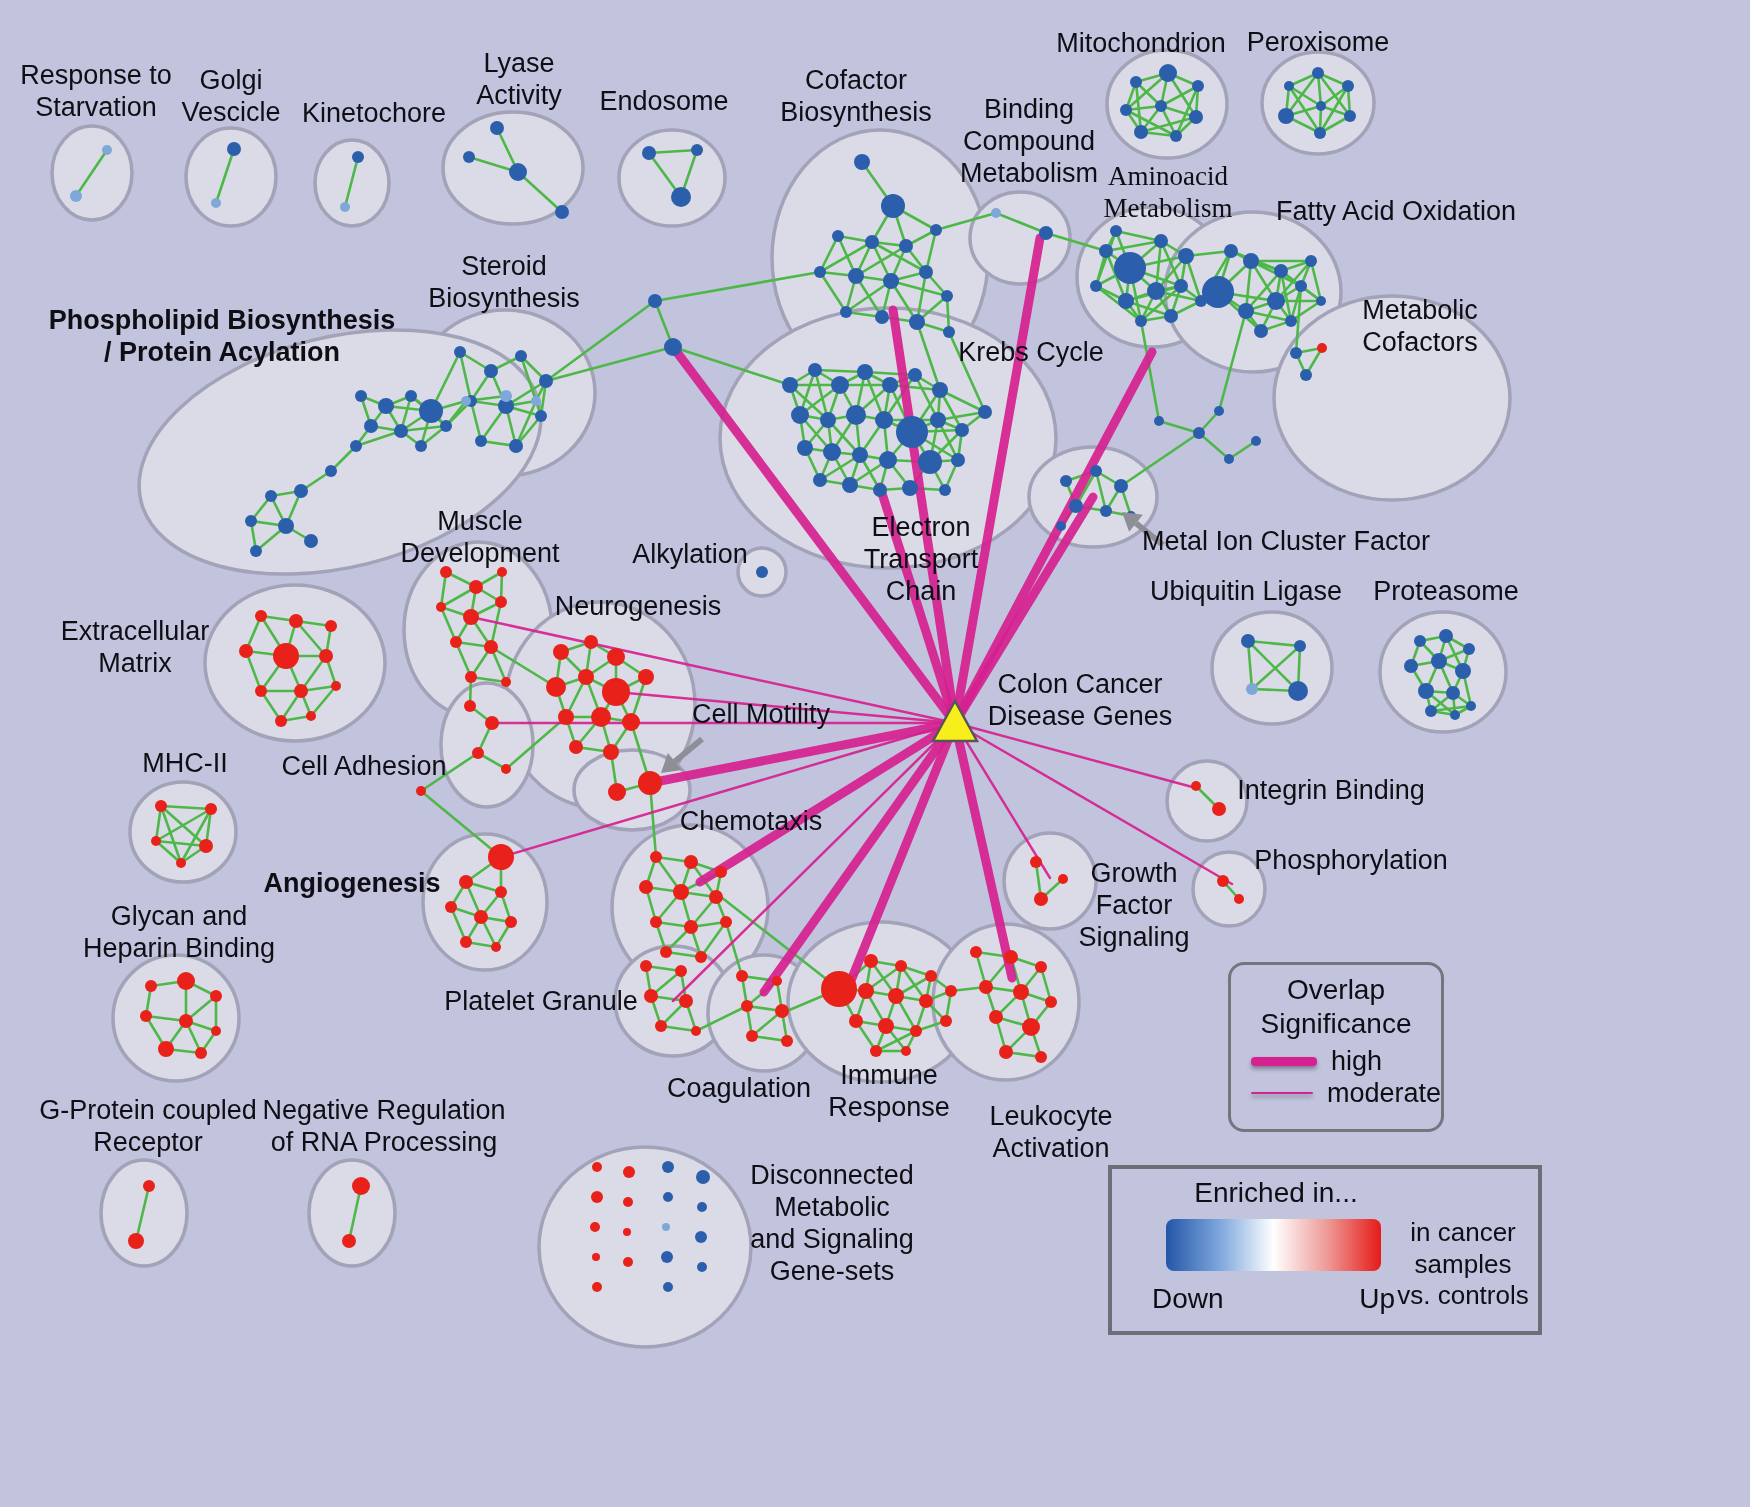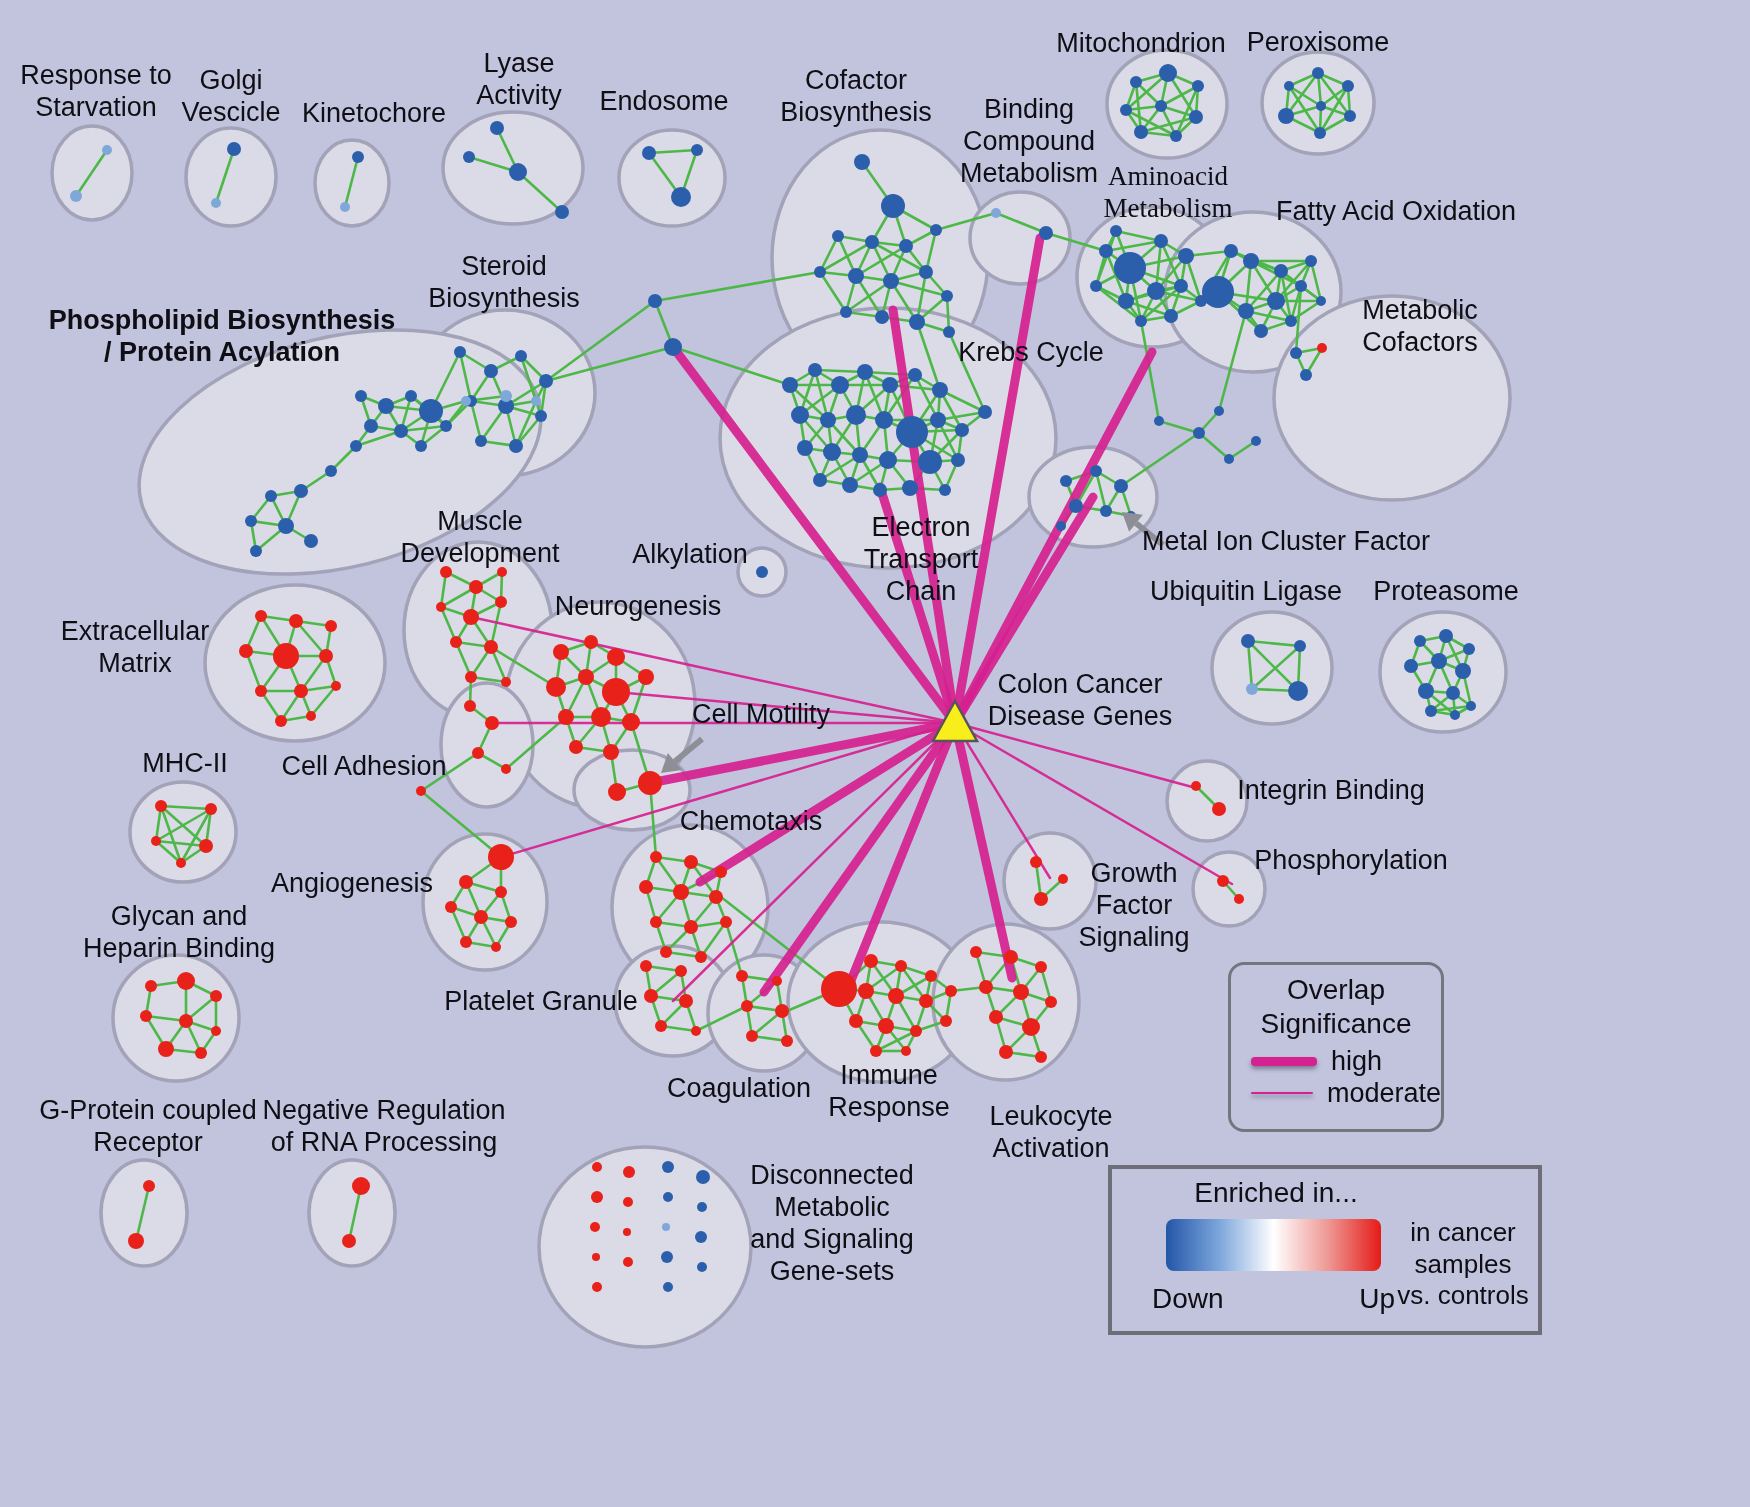--- a/index.html
+++ b/index.html
@@ -1052,21 +1052,21 @@
       <div class="net-label" style="left: 135px; top: 648px;">
         <div>Extracellular</div>
         <div>Matrix</div>
       </div>
       <div class="net-label" style="left: 185px; top: 764px;">
         <div>MHC-II</div>
       </div>
       <div class="net-label" style="left: 364px; top: 767px;">
         <div>Cell Adhesion</div>
       </div>
-      <div class="net-label" style="left: 352px; top: 884px;">
+      <div class="net-label" style="left: 352px; top: 884px; font-weight: bold;">
         <div>Angiogenesis</div>
       </div>
       <div class="net-label" style="left: 751px; top: 822px;">
         <div>Chemotaxis</div>
       </div>
       <div class="net-label" style="left: 1331px; top: 791px;">
         <div>Integrin Binding</div>
       </div>
       <div class="net-label" style="left: 1134px; top: 906px;">
         <div>Growth</div>

